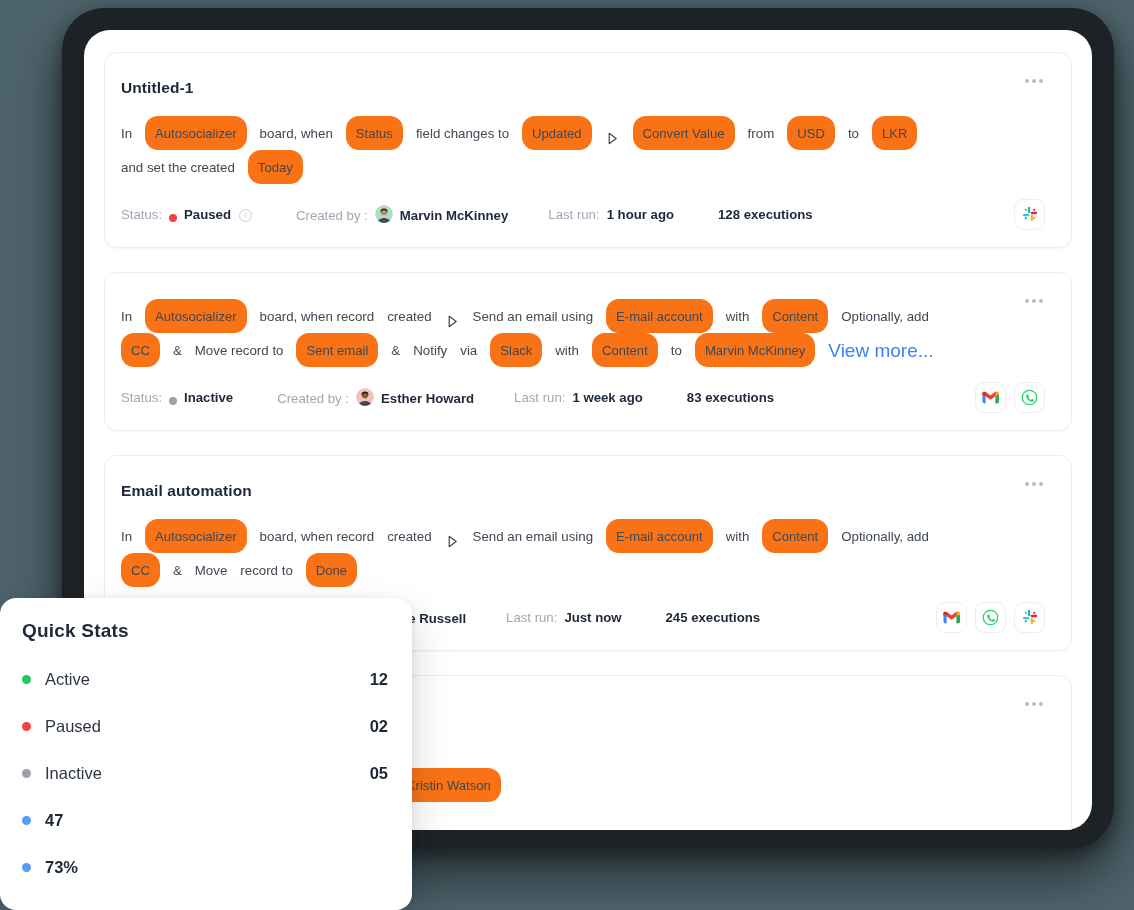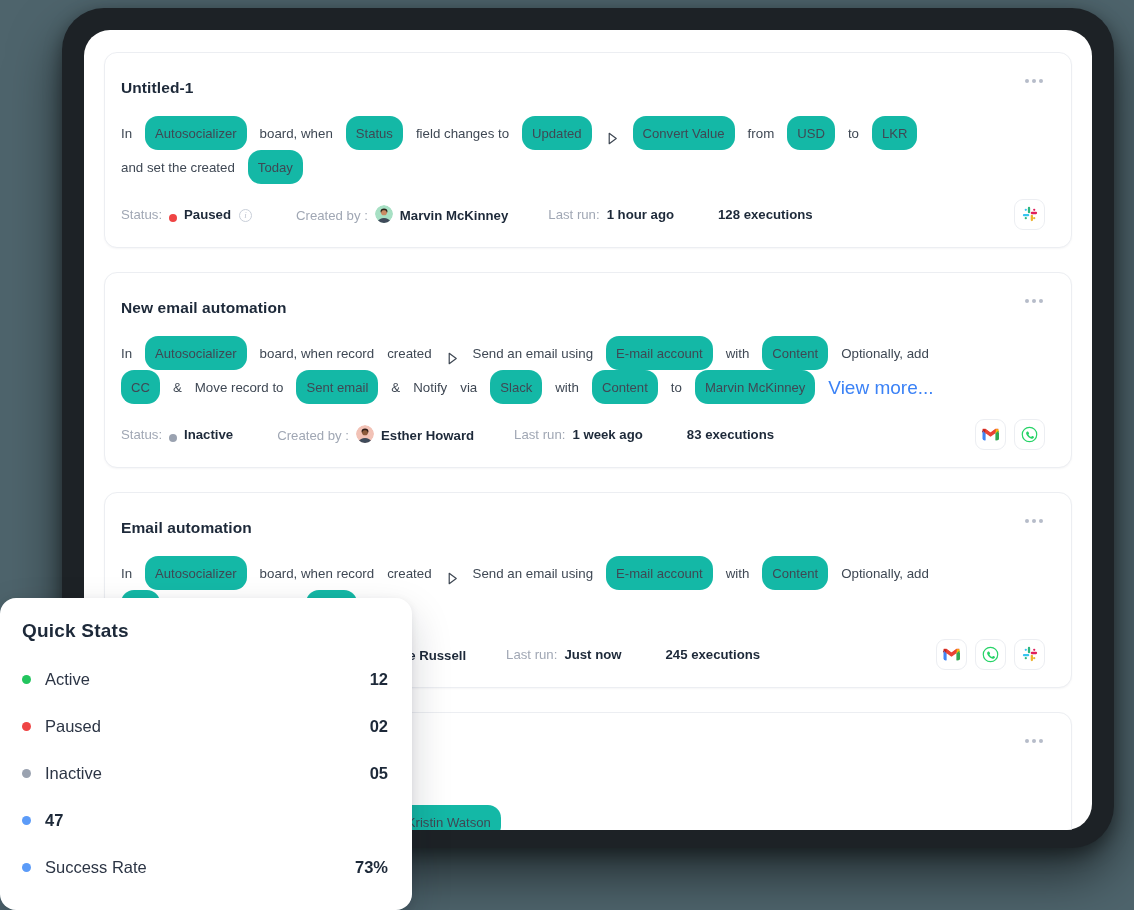--- a/index.html
+++ b/index.html
@@ -50,21 +50,21 @@
   .menu-dots i { width: 4px; height: 4px; border-radius: 50%; background: #b6bcc9; display:block; }
 
   
   .rule {
     font-size: 13.3px; color: #3b4453; line-height: 27px;
     display: flex; flex-wrap: wrap; align-items: center; gap: 0 13px;
     max-width: 855px; margin-bottom: 11px;
   }
   .rule .plain { color: #3f4854; white-space: nowrap; }
   .chip {
-    background: #14b8a6; border-radius: 13px; padding: 3.5px 10px;
+    background: #f97316; border-radius: 13px; padding: 3.5px 10px;
     color: #3f4854; white-space: nowrap; font-size: 13.1px;
   }
   .play-ico { width: 15px; height: 15px; display:inline-block; position:relative; top:2px; }
   .link-more { color: #3b82f6; font-size: 19px; white-space: nowrap; cursor: pointer; }
 
   
   .meta {
     display: flex; align-items: center; font-size: 13.2px; color: #9aa2b0;
     padding-top: 4px; position: relative; min-height: 34px;
   }
@@ -174,21 +174,20 @@
                     <rect x="16.6" y="16.6" width="3.4" height="3.4" rx="1.7" fill="#ECB22E"></rect>
                     <rect x="16.6" y="4.0" width="3.4" height="3.4" rx="1.7" fill="#E01E5A"></rect>
                     <rect x="4.0" y="16.6" width="3.4" height="3.4" rx="1.7" fill="#2EB67D"></rect>
                   </g>
                 </svg>
               </div>
             </div>
           </div>
         </div>
         <div class="card">
-          <div class="card-title">New email automation</div>
           <div class="menu-dots">
             <i></i>
             <i></i>
             <i></i>
           </div>
           <div class="rule">
             <span class="plain">In</span>
             <span class="chip">Autosocializer</span>
             <span class="plain">board, when record</span>
             <span class="plain">created</span>
@@ -393,18 +392,17 @@
           <span class="qdot" style="background:#9aa2b0"></span>
           <span class="qlabel">Inactive</span>
           <span class="qval">05</span>
         </div>
         <div class="qs-row">
           <span class="qdot" style="background:#5b9bf8"></span>
           <span class="qval">47</span>
         </div>
         <div class="qs-row">
           <span class="qdot" style="background:#5b9bf8"></span>
-          <span class="qlabel">Success Rate</span>
           <span class="qval">73%</span>
         </div>
       </div>
   </div>
 </div>
 
 </body></html>

